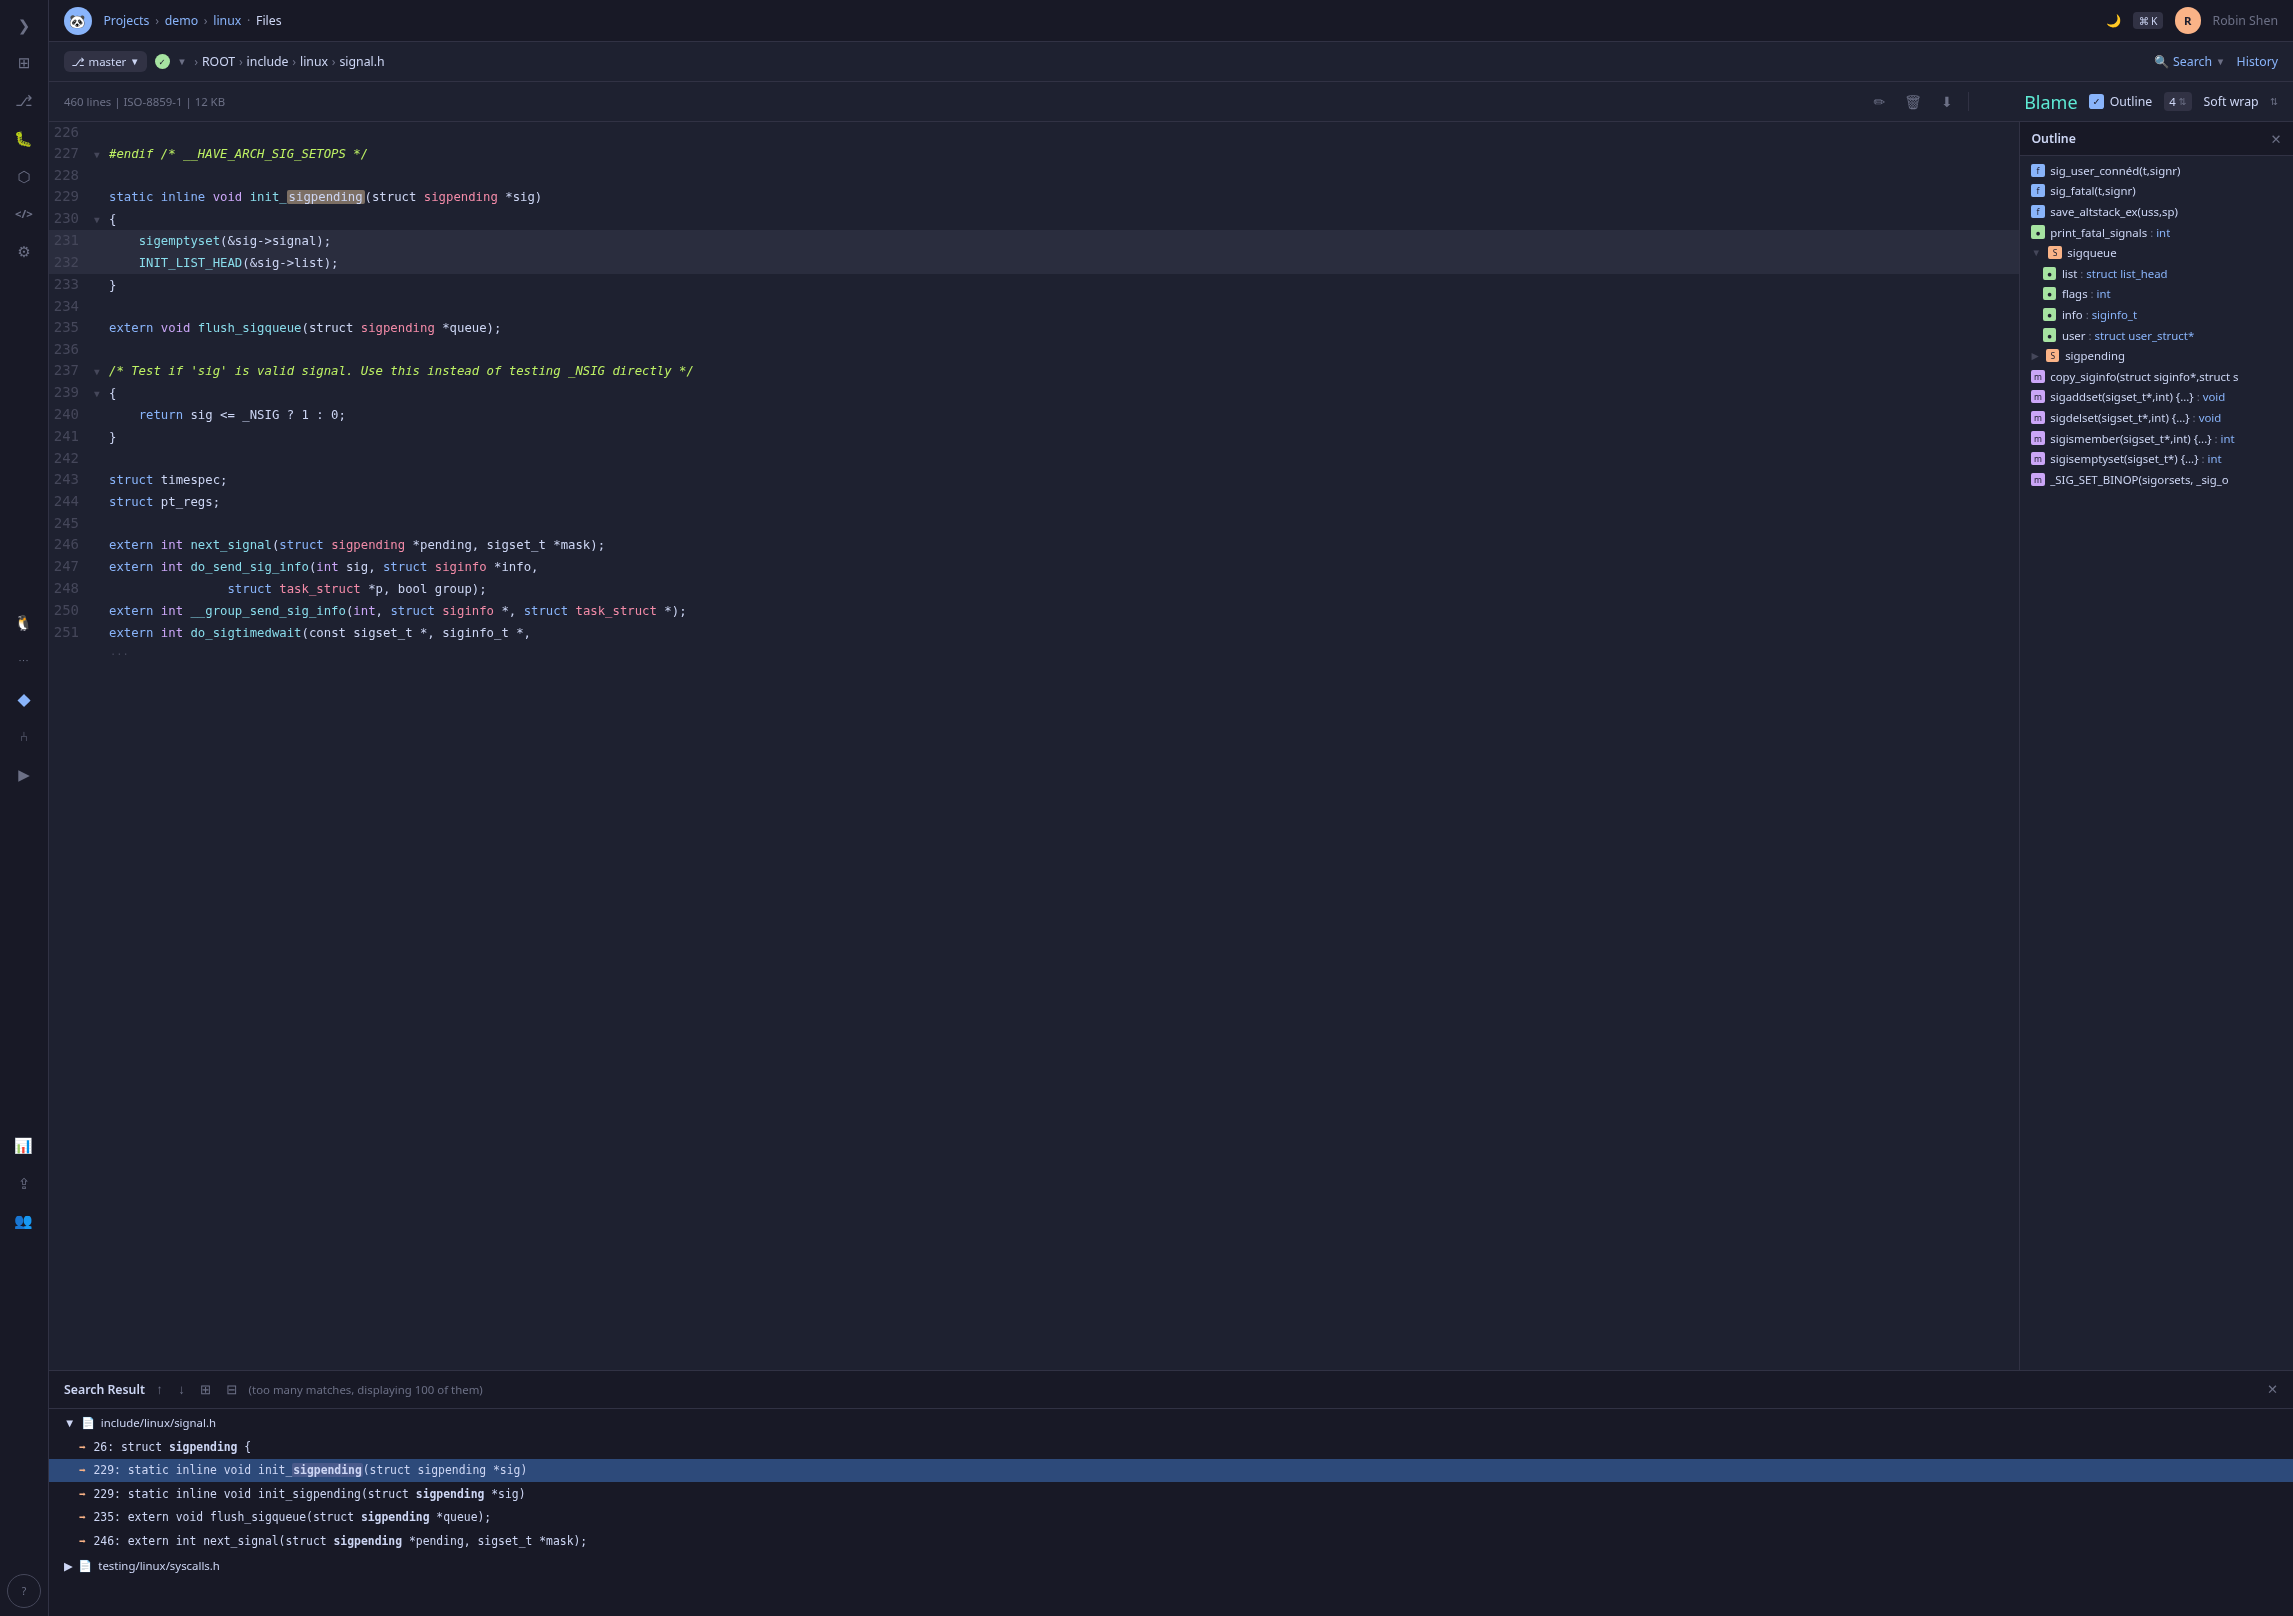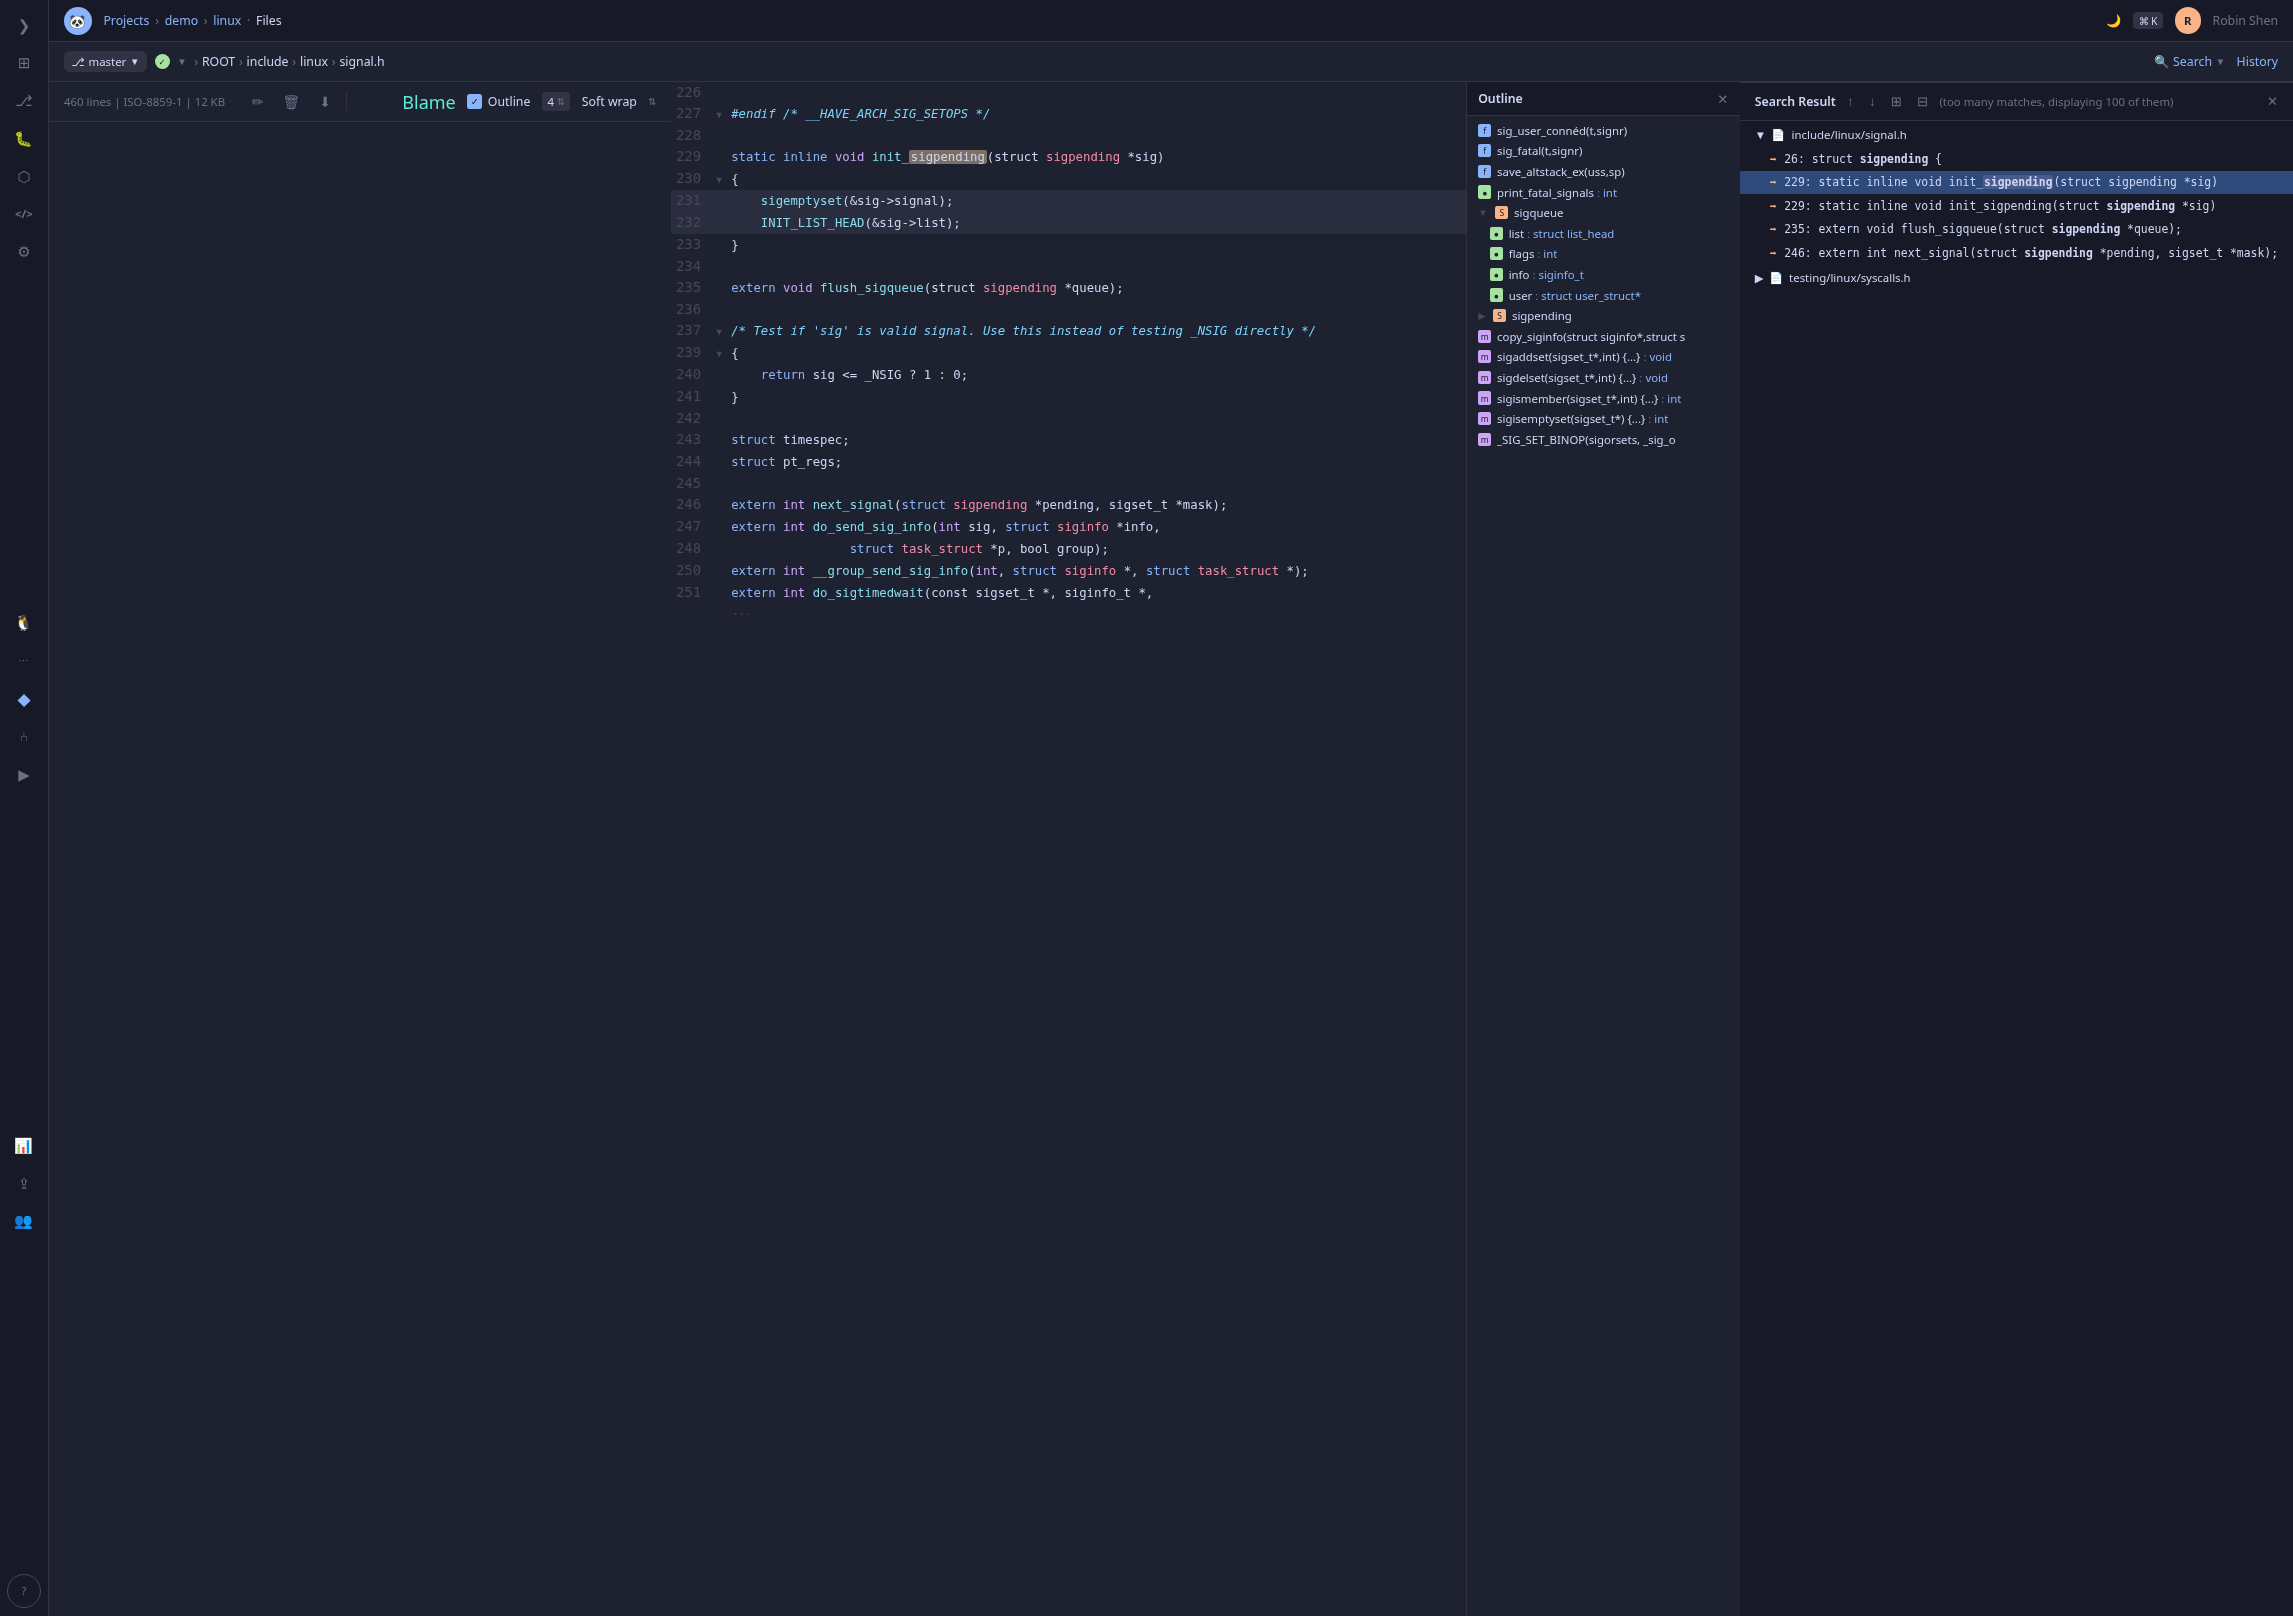--- a/index.html
+++ b/index.html
@@ -113,21 +113,21 @@
       color: #89b4fa;
       cursor: pointer;
       font-size: 12.3px;
       display: flex; align-items: center; gap: 3.8px;
     }
 
     
     .file-wrapper {
       flex: 1;
       display: flex;
-      flex-direction: row;
+      flex-direction: column;
       overflow: hidden;
     }
 
     
     .file-toolbar {
       background: #1e2130;
       border-bottom: 0.9px solid #313244;
       height: 40px;
       display: flex;
       align-items: center;
@@ -216,21 +216,21 @@
       color: #45475a;
       font-size: 9.5px;
       cursor: pointer;
     }
     .line-code { flex: 1; white-space: pre; }
 
     
     .kw { color: #89b4fa; } 
     .kw2 { color: #cba6f7; } 
     .fn { color: #89dceb; }
-    .cmt { color: #7dd3fc; font-style: italic; }
+    .cmt { color: #bef264; font-style: italic; }
     .type { color: #f38ba8; }
 
     
     .outline-panel {
       width: 274px;
       background: #1e2130;
       border-left: 0.9px solid #313244;
       display: flex;
       flex-direction: column;
       overflow: hidden;

